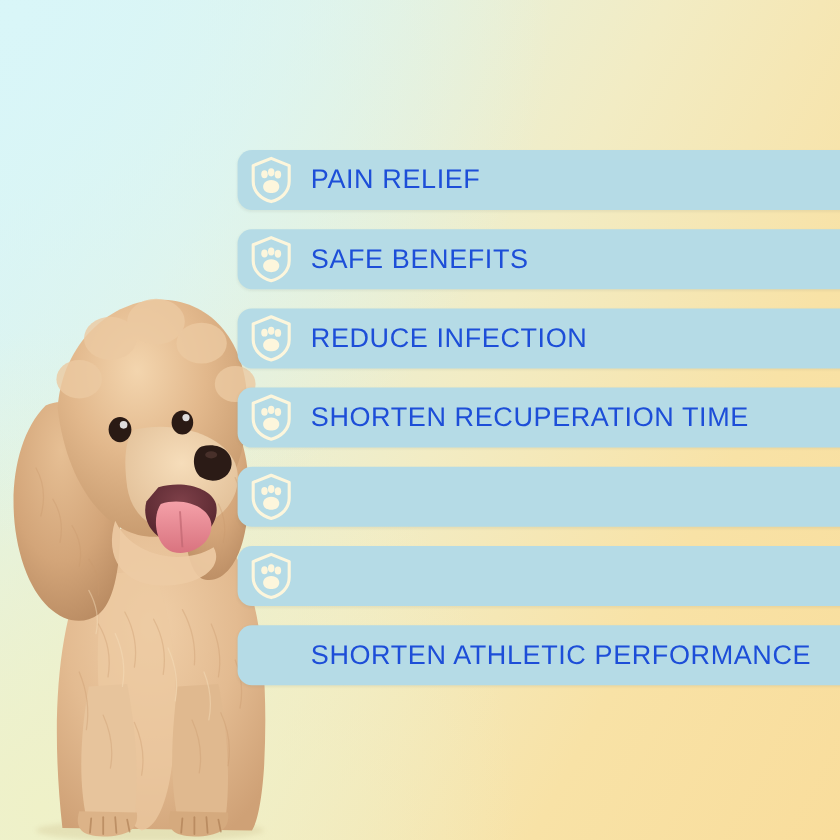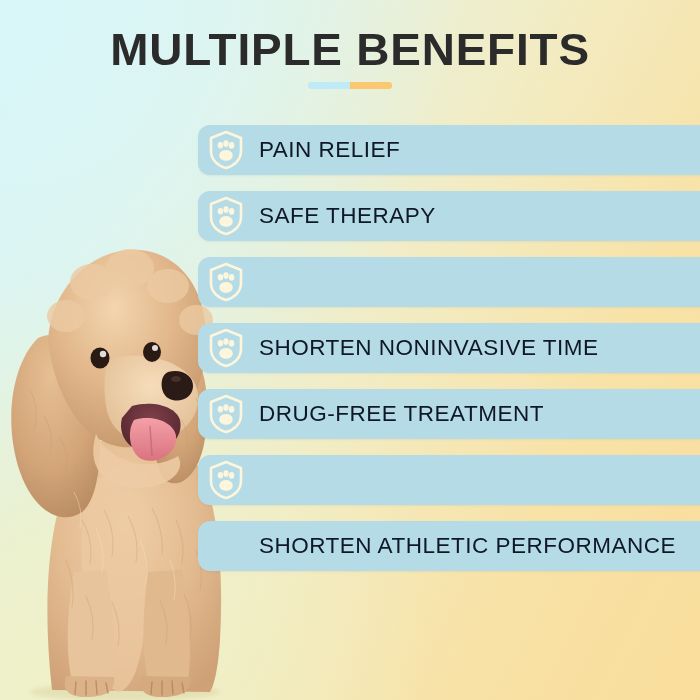--- a/index.html
+++ b/index.html
@@ -52,21 +52,21 @@
     border-radius:12px 0 0 12px;
     display:flex;
     align-items:center;
     padding-left:9px;
     box-shadow:0 1px 2px rgba(120,130,110,0.10);
   }
   .pill .shield { width:38px; height:42px; flex:0 0 38px; }
   .pill .label {
     margin-left:14px;
     font-size:22.5px;
-    color:#0f172a;
+    color:#1d4ed8;
     letter-spacing:0.5px;
     white-space:nowrap;
   }
 
   
   .dog { position:absolute; left:0; bottom:0; width:250px; height:480px; }
 </style>
 </head>
 <body>
 
@@ -192,27 +192,20 @@
       <path d="M184 374 q10 22 6 44"></path>
     </g>
     <g stroke="#f6e0bd" stroke-width="1" fill="none" opacity="0.45" stroke-linecap="round">
       <path d="M96 308 q10 22 6 44"></path>
         <path d="M140 320 q10 22 6 44"></path>
       <path d="M170 340 q8 20 4 40"></path>
         <path d="M74 272 q10 18 6 36"></path>
     </g>
   </svg>
 
-  <div class="title-block">
-    <div class="title">MULTIPLE BENEFITS</div>
-    <div class="accent">
-      <span class="a-blue"></span>
-      <span class="a-orange"></span>
-    </div>
-  </div>
 
   <div class="pill-list">
 
     <div class="pill">
       <svg class="shield" viewBox="0 0 38 42">
         <path d="M19 3 L34 9 V22 C34 31 27 37 19 39 C11 37 4 31 4 22 V9 Z" fill="none" stroke="#fdf6dc" stroke-width="2.6" stroke-linejoin="round"></path>
         <ellipse cx="13.4" cy="16.2" rx="2.7" ry="3.3" fill="#fdf6dc"></ellipse>
         <ellipse cx="19" cy="14.6" rx="2.7" ry="3.4" fill="#fdf6dc"></ellipse>
         <ellipse cx="24.6" cy="16.4" rx="2.7" ry="3.3" fill="#fdf6dc"></ellipse>
         <path d="M19 21 C23.6 21 26.4 24.4 25.6 27.6 C24.8 30.8 21.8 31.8 19 31.8 C16.2 31.8 13.2 30.8 12.4 27.6 C11.6 24.4 14.4 21 19 21 Z" fill="#fdf6dc"></path>
@@ -221,53 +214,53 @@
     </div>
 
     <div class="pill">
       <svg class="shield" viewBox="0 0 38 42">
         <path d="M19 3 L34 9 V22 C34 31 27 37 19 39 C11 37 4 31 4 22 V9 Z" fill="none" stroke="#fdf6dc" stroke-width="2.6" stroke-linejoin="round"></path>
         <ellipse cx="13.4" cy="16.2" rx="2.7" ry="3.3" fill="#fdf6dc"></ellipse>
         <ellipse cx="19" cy="14.6" rx="2.7" ry="3.4" fill="#fdf6dc"></ellipse>
         <ellipse cx="24.6" cy="16.4" rx="2.7" ry="3.3" fill="#fdf6dc"></ellipse>
         <path d="M19 21 C23.6 21 26.4 24.4 25.6 27.6 C24.8 30.8 21.8 31.8 19 31.8 C16.2 31.8 13.2 30.8 12.4 27.6 C11.6 24.4 14.4 21 19 21 Z" fill="#fdf6dc"></path>
       </svg>
-      <span class="label">SAFE THERAPY</span>
-    </div>
-
-    <div class="pill">
-      <svg class="shield" viewBox="0 0 38 42">
-        <path d="M19 3 L34 9 V22 C34 31 27 37 19 39 C11 37 4 31 4 22 V9 Z" fill="none" stroke="#fdf6dc" stroke-width="2.6" stroke-linejoin="round"></path>
-        <ellipse cx="13.4" cy="16.2" rx="2.7" ry="3.3" fill="#fdf6dc"></ellipse>
-        <ellipse cx="19" cy="14.6" rx="2.7" ry="3.4" fill="#fdf6dc"></ellipse>
-        <ellipse cx="24.6" cy="16.4" rx="2.7" ry="3.3" fill="#fdf6dc"></ellipse>
-        <path d="M19 21 C23.6 21 26.4 24.4 25.6 27.6 C24.8 30.8 21.8 31.8 19 31.8 C16.2 31.8 13.2 30.8 12.4 27.6 C11.6 24.4 14.4 21 19 21 Z" fill="#fdf6dc"></path>
-      </svg>
-    </div>
-
-    <div class="pill">
-      <svg class="shield" viewBox="0 0 38 42">
-        <path d="M19 3 L34 9 V22 C34 31 27 37 19 39 C11 37 4 31 4 22 V9 Z" fill="none" stroke="#fdf6dc" stroke-width="2.6" stroke-linejoin="round"></path>
-        <ellipse cx="13.4" cy="16.2" rx="2.7" ry="3.3" fill="#fdf6dc"></ellipse>
-        <ellipse cx="19" cy="14.6" rx="2.7" ry="3.4" fill="#fdf6dc"></ellipse>
-        <ellipse cx="24.6" cy="16.4" rx="2.7" ry="3.3" fill="#fdf6dc"></ellipse>
-        <path d="M19 21 C23.6 21 26.4 24.4 25.6 27.6 C24.8 30.8 21.8 31.8 19 31.8 C16.2 31.8 13.2 30.8 12.4 27.6 C11.6 24.4 14.4 21 19 21 Z" fill="#fdf6dc"></path>
-      </svg>
-      <span class="label">SHORTEN NONINVASIVE TIME</span>
-    </div>
-
-    <div class="pill">
-      <svg class="shield" viewBox="0 0 38 42">
-        <path d="M19 3 L34 9 V22 C34 31 27 37 19 39 C11 37 4 31 4 22 V9 Z" fill="none" stroke="#fdf6dc" stroke-width="2.6" stroke-linejoin="round"></path>
-        <ellipse cx="13.4" cy="16.2" rx="2.7" ry="3.3" fill="#fdf6dc"></ellipse>
-        <ellipse cx="19" cy="14.6" rx="2.7" ry="3.4" fill="#fdf6dc"></ellipse>
-        <ellipse cx="24.6" cy="16.4" rx="2.7" ry="3.3" fill="#fdf6dc"></ellipse>
-        <path d="M19 21 C23.6 21 26.4 24.4 25.6 27.6 C24.8 30.8 21.8 31.8 19 31.8 C16.2 31.8 13.2 30.8 12.4 27.6 C11.6 24.4 14.4 21 19 21 Z" fill="#fdf6dc"></path>
-      </svg>
-      <span class="label">DRUG-FREE TREATMENT</span>
+      <span class="label">SAFE BENEFITS</span>
+    </div>
+
+    <div class="pill">
+      <svg class="shield" viewBox="0 0 38 42">
+        <path d="M19 3 L34 9 V22 C34 31 27 37 19 39 C11 37 4 31 4 22 V9 Z" fill="none" stroke="#fdf6dc" stroke-width="2.6" stroke-linejoin="round"></path>
+        <ellipse cx="13.4" cy="16.2" rx="2.7" ry="3.3" fill="#fdf6dc"></ellipse>
+        <ellipse cx="19" cy="14.6" rx="2.7" ry="3.4" fill="#fdf6dc"></ellipse>
+        <ellipse cx="24.6" cy="16.4" rx="2.7" ry="3.3" fill="#fdf6dc"></ellipse>
+        <path d="M19 21 C23.6 21 26.4 24.4 25.6 27.6 C24.8 30.8 21.8 31.8 19 31.8 C16.2 31.8 13.2 30.8 12.4 27.6 C11.6 24.4 14.4 21 19 21 Z" fill="#fdf6dc"></path>
+      </svg>
+      <span class="label">REDUCE INFECTION</span>
+    </div>
+
+    <div class="pill">
+      <svg class="shield" viewBox="0 0 38 42">
+        <path d="M19 3 L34 9 V22 C34 31 27 37 19 39 C11 37 4 31 4 22 V9 Z" fill="none" stroke="#fdf6dc" stroke-width="2.6" stroke-linejoin="round"></path>
+        <ellipse cx="13.4" cy="16.2" rx="2.7" ry="3.3" fill="#fdf6dc"></ellipse>
+        <ellipse cx="19" cy="14.6" rx="2.7" ry="3.4" fill="#fdf6dc"></ellipse>
+        <ellipse cx="24.6" cy="16.4" rx="2.7" ry="3.3" fill="#fdf6dc"></ellipse>
+        <path d="M19 21 C23.6 21 26.4 24.4 25.6 27.6 C24.8 30.8 21.8 31.8 19 31.8 C16.2 31.8 13.2 30.8 12.4 27.6 C11.6 24.4 14.4 21 19 21 Z" fill="#fdf6dc"></path>
+      </svg>
+      <span class="label">SHORTEN RECUPERATION TIME</span>
+    </div>
+
+    <div class="pill">
+      <svg class="shield" viewBox="0 0 38 42">
+        <path d="M19 3 L34 9 V22 C34 31 27 37 19 39 C11 37 4 31 4 22 V9 Z" fill="none" stroke="#fdf6dc" stroke-width="2.6" stroke-linejoin="round"></path>
+        <ellipse cx="13.4" cy="16.2" rx="2.7" ry="3.3" fill="#fdf6dc"></ellipse>
+        <ellipse cx="19" cy="14.6" rx="2.7" ry="3.4" fill="#fdf6dc"></ellipse>
+        <ellipse cx="24.6" cy="16.4" rx="2.7" ry="3.3" fill="#fdf6dc"></ellipse>
+        <path d="M19 21 C23.6 21 26.4 24.4 25.6 27.6 C24.8 30.8 21.8 31.8 19 31.8 C16.2 31.8 13.2 30.8 12.4 27.6 C11.6 24.4 14.4 21 19 21 Z" fill="#fdf6dc"></path>
+      </svg>
     </div>
 
     <div class="pill">
       <svg class="shield" viewBox="0 0 38 42">
         <path d="M19 3 L34 9 V22 C34 31 27 37 19 39 C11 37 4 31 4 22 V9 Z" fill="none" stroke="#fdf6dc" stroke-width="2.6" stroke-linejoin="round"></path>
         <ellipse cx="13.4" cy="16.2" rx="2.7" ry="3.3" fill="#fdf6dc"></ellipse>
         <ellipse cx="19" cy="14.6" rx="2.7" ry="3.4" fill="#fdf6dc"></ellipse>
         <ellipse cx="24.6" cy="16.4" rx="2.7" ry="3.3" fill="#fdf6dc"></ellipse>
         <path d="M19 21 C23.6 21 26.4 24.4 25.6 27.6 C24.8 30.8 21.8 31.8 19 31.8 C16.2 31.8 13.2 30.8 12.4 27.6 C11.6 24.4 14.4 21 19 21 Z" fill="#fdf6dc"></path>
       </svg>

